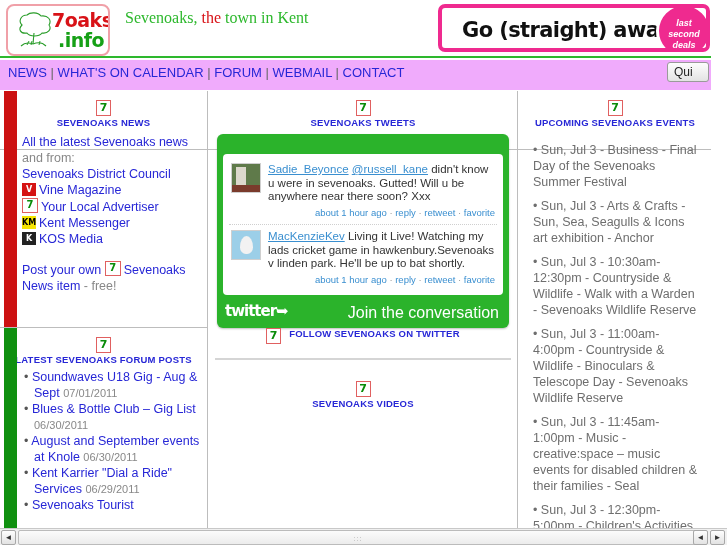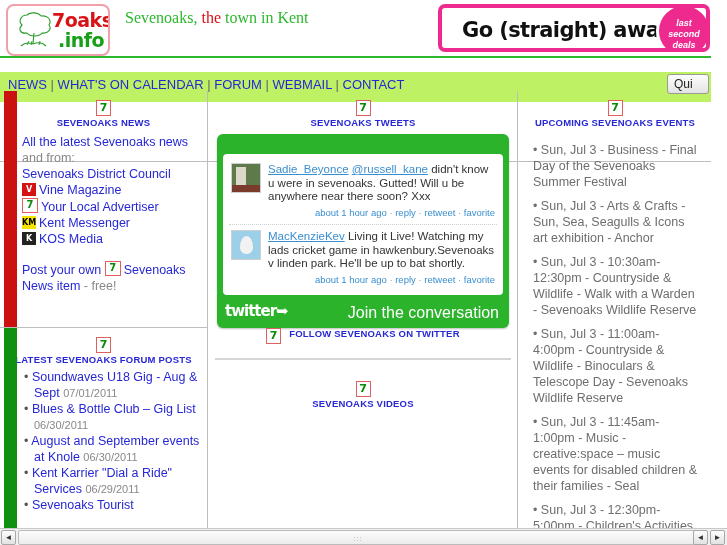--- a/index.html
+++ b/index.html
@@ -111,23 +111,23 @@
   
   #header-rule {
     position: absolute;
     left: 0; top: 56px;
     width: 711px; height: 2px;
     background: #2db82d;
   }
   
   #nav {
     position: absolute;
-    left: 0; top: 72px;
+    left: 0; top: 60px;
     width: 711px; height: 30px;
-    background: #bef264;
+    background: #f0abfc;
   }
   #nav-links {
     position: absolute;
     left: 8px; top: 5px;
     font-size: 13px;
     color: #555;
     white-space: nowrap;
   }
   #nav-links a {
     color: #2727d6;

